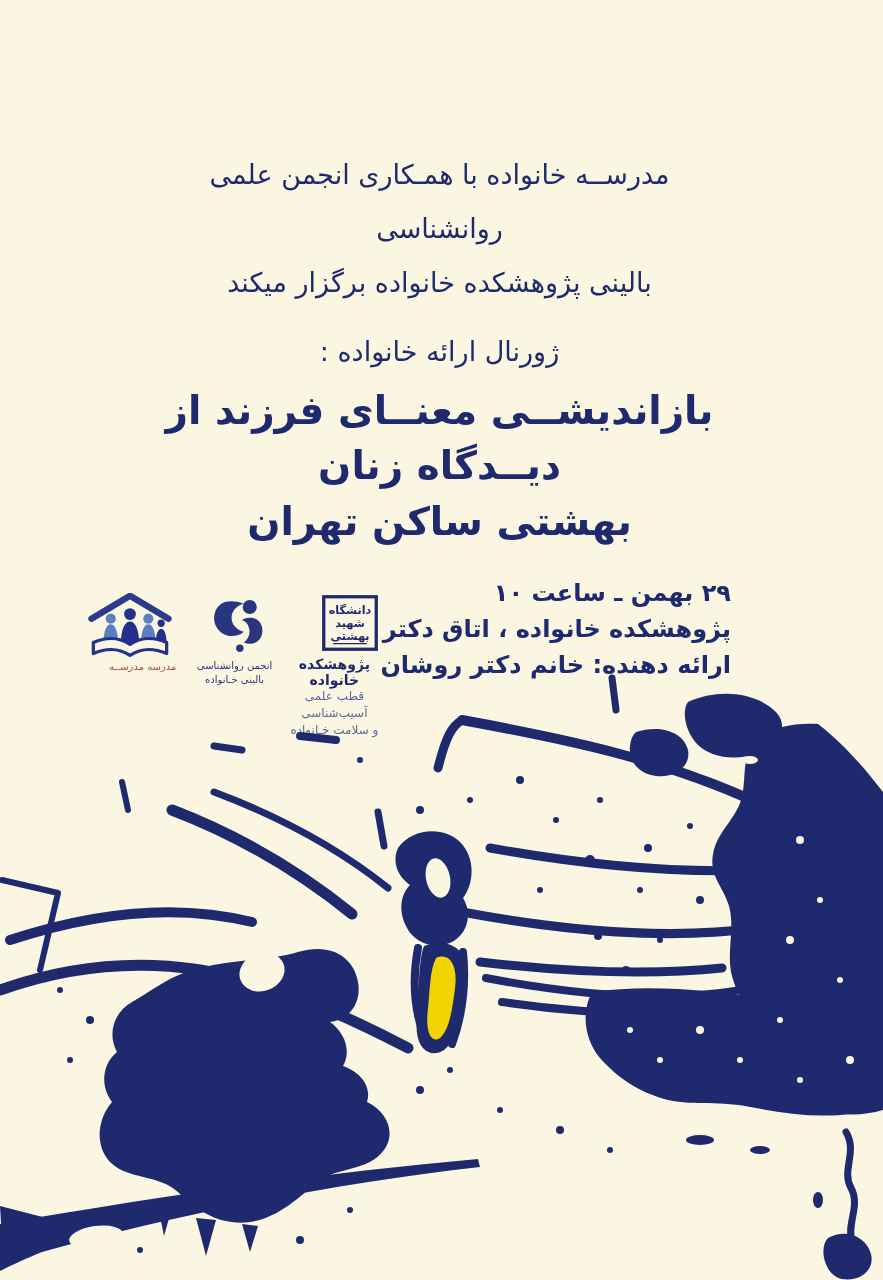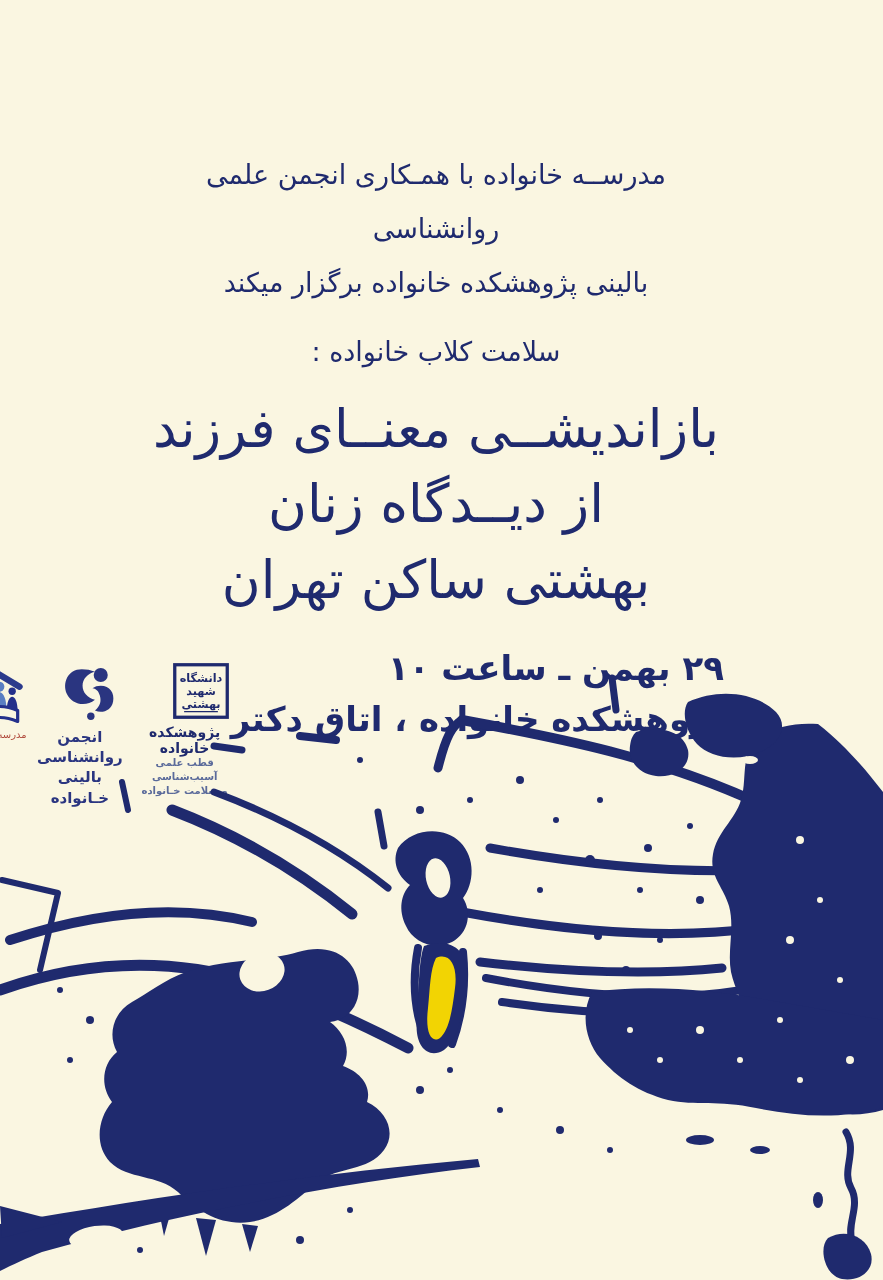--- a/index.html
+++ b/index.html
@@ -5,79 +5,80 @@
   html,body{margin:0;padding:0;}
   body{
     width:883px;height:1280px;
     background:#faf6e1;
     font-family:"DejaVu Sans", sans-serif;
     direction:rtl;
     overflow:hidden;
   }
   .poster{position:relative;width:883px;height:1280px;}
   .content{
-    position:absolute;top:0;left:0;right:11px;
+    position:absolute;top:0;left:0;right:4px;
     padding:148px 148px 0 148px;
     color:#1f2a6e;
     text-align:center;
   }
   .intro{font-size:27px;line-height:2.0;font-weight:400;}
   .divider{
     border:none;height:0;
     border-top:1.5px solid #9090833;
     border-top-color:#8f8f80;
     margin:14px 4px 12px 4px;
   }
   .journal-label{font-size:27px;font-weight:400;margin-top:4px;}
-  .title{font-size:53px;font-weight:normal;line-height:1.42;margin-top:24px;letter-spacing:-0.5px;}
+  .title{font-size:39px;font-weight:bold;line-height:1.42;margin-top:16px;letter-spacing:-0.5px;}
   .info-row{
     display:flex;justify-content:space-between;align-items:flex-start;
     margin-top:12px;
   }
   .details{
-    text-align:right;font-weight:bold;font-size:34px;line-height:1.5;
+    text-align:right;font-weight:bold;font-size:24px;line-height:1.5;
     white-space:nowrap;
   }
   .logos{display:flex;align-items:flex-start;gap:16px;direction:ltr;padding-top:18px;}
   .logo-block{display:flex;flex-direction:column;align-items:flex-end;width:92px;}
   .logo-block.narrow{width:80px;}
   .logo-caption-red{font-size:10px;color:#b04a3c;margin-top:2px;}
-  .logo-caption-navy{font-size:15px;color:#2a3580;line-height:1.35;font-weight:bold;}
+  .logo-caption-navy{font-size:10px;color:#2a3580;line-height:1.35;}
   .logo-caption-bold{font-size:14px;font-weight:bold;color:#1f2a6e;margin-top:3px;}
-  .logo-caption-tiny{font-size:10px;color:#5a6a9a;line-height:1.4;font-weight:bold;}
+  .logo-caption-tiny{font-size:12px;color:#5a6a9a;line-height:1.4;}
   .illustration{position:absolute;left:0;top:640px;width:883px;height:640px;}
 </style>
 </head>
 <body>
 
 <div class="poster">
 
   <div class="content">
 
     <div class="intro">
       <div>مدرســه خانواده با همـکاری انجمن علمی روانشناسی</div>
       <div>بالینی پژوهشکده خانواده برگزار میکند</div>
     </div>
 
     <hr class="divider">
 
-    <div class="journal-label">سلامت کلاب خانواده :</div>
+    <div class="journal-label">ژورنال ارائه خانواده :</div>
 
     <div class="title">
       <div>بازاندیشــی معنــای فرزند از دیــدگاه زنان</div>
       <div>بهشتی ساکن تهران</div>
     </div>
 
     <hr class="divider">
 
     <div class="info-row">
 
       <div class="details">
         <div>۲۹ بهمن ـ ساعت ۱۰</div>
         <div>پژوهشکده خانواده ، اتاق دکتر</div>
+        <div>ارائه دهنده: خانم دکتر روشان</div>
       </div>
 
       <div class="logos">
 
         <div class="logo-block">
           <svg width="92" height="66" viewBox="0 0 100 72">
             <path d="M8 28 L50 3 L92 28" fill="none" stroke="#2b3a8c" stroke-width="7" stroke-linecap="round" stroke-linejoin="round"></path>
             <circle cx="29" cy="28" r="5.5" fill="#5a7ec2"></circle>
             <path d="M21 56 C21 40 25 34 29 34 C33 34 37 40 37 56 Z" fill="#5a7ec2"></path>
             <circle cx="50" cy="23" r="6.5" fill="#24308b"></circle>

